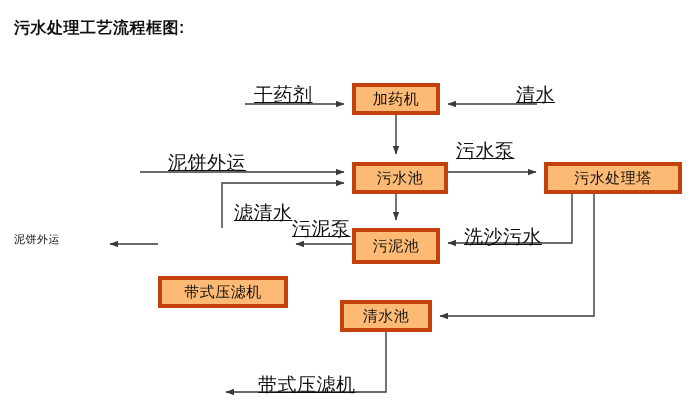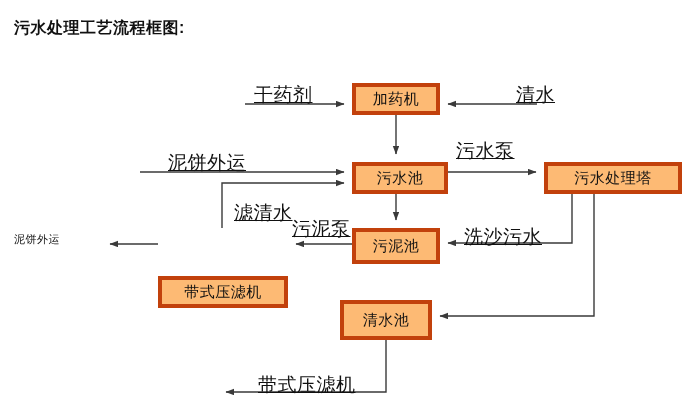--- a/index.html
+++ b/index.html
@@ -121,21 +121,21 @@
 </div>
 
 <div class="node" style="left:158px; top:228px; width:130px; height:32px;margin-top:48px;">
   <span>带式压滤机</span>
 </div>
 
 <div class="node" style="left:352px; top:228px; width:88px; height:36px;">
   <span>污泥池</span>
 </div>
 
-<div class="node" style="left:340px; top:300px; width:92px; height:40px;align-items:center;">
+<div class="node" style="left:340px; top:300px; width:92px; height:32px;align-items:center;">
   <span>清水池</span>
 </div>
 
 <div class="edge-label" style="left:254px; top:82px;">干药剂</div>
 
 <div class="edge-label" style="left:478px; top:82px;margin-left:38px;">清水</div>
 
 <div class="edge-label" style="left:168px; top:150px;">泥饼外运</div>
 
 <div class="edge-label" style="left:456px; top:138px;">污水泵</div>

